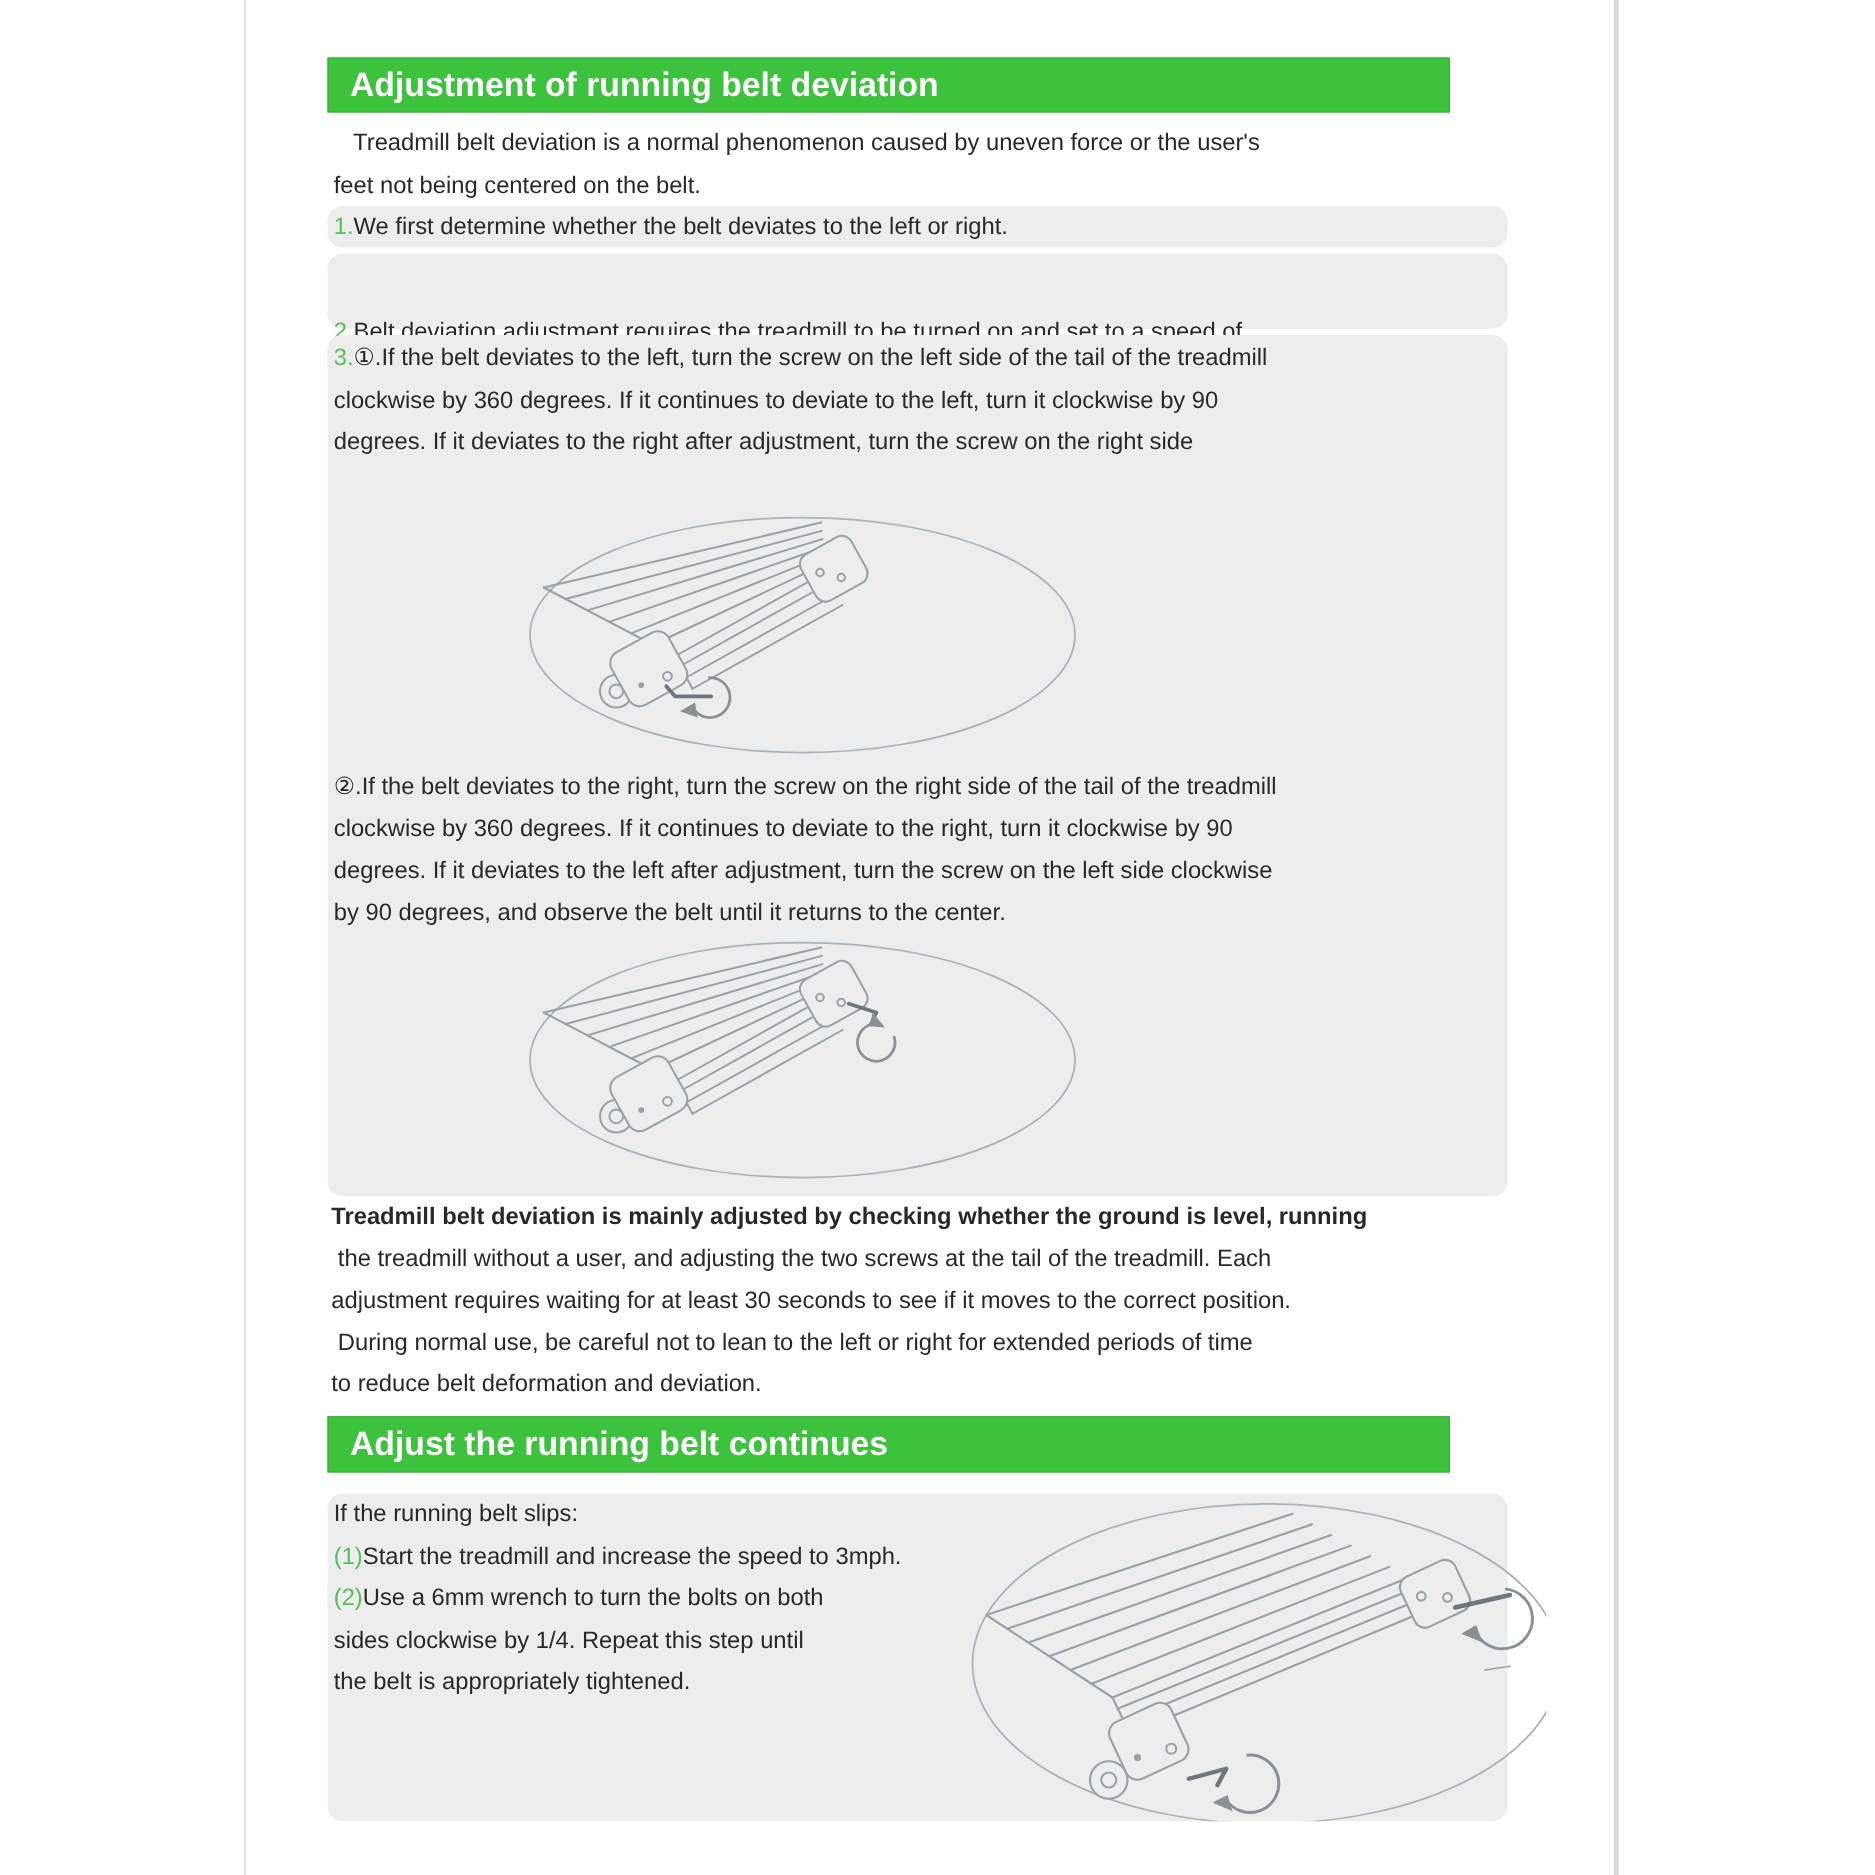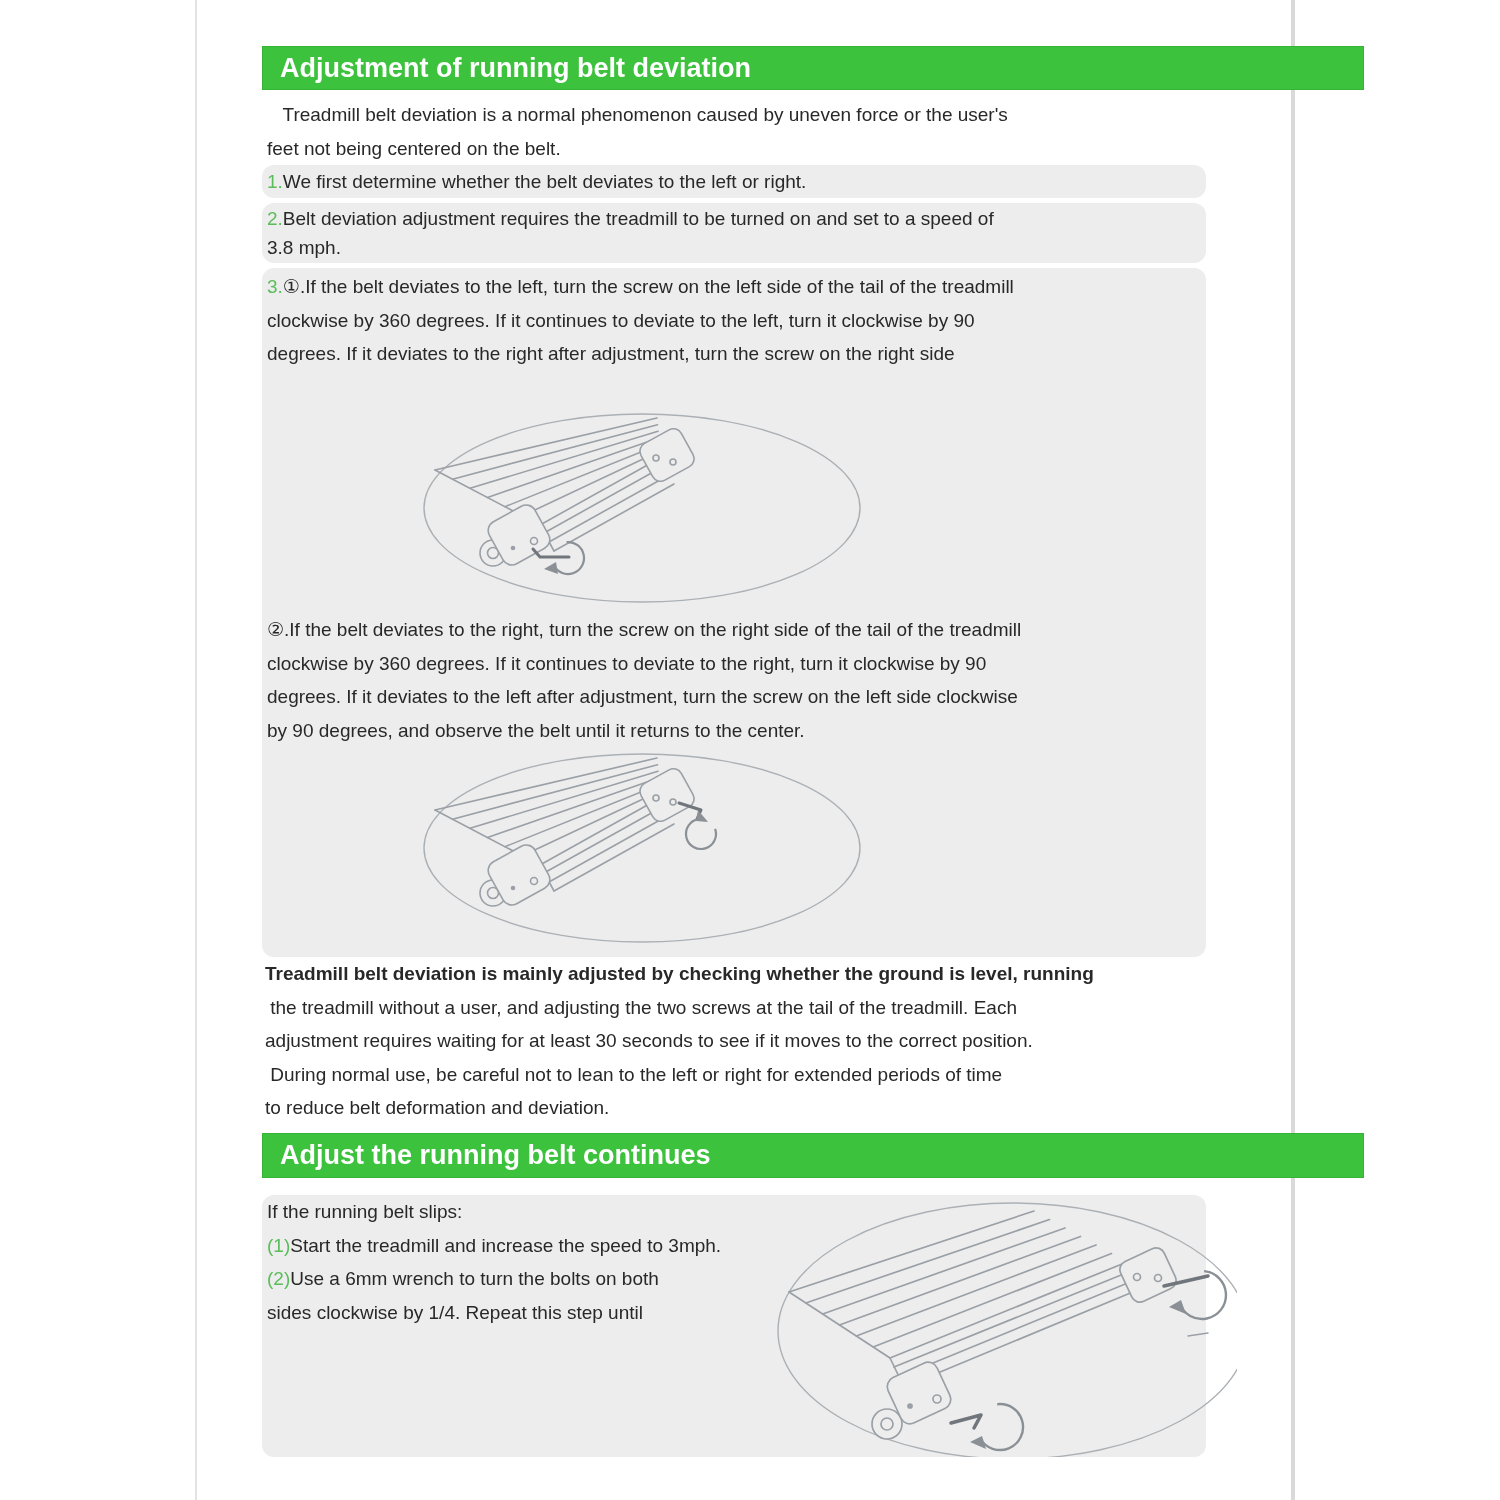--- a/index.html
+++ b/index.html
@@ -2,33 +2,33 @@
 <html><head>
 <meta charset="utf-8">
 <style>
   html,body{margin:0;padding:0;background:#ffffff;}
   .canvas{position:relative;width:1500px;height:1500px;background:#ffffff;overflow:hidden;
           font-family:"Liberation Sans","DejaVu Sans",sans-serif;color:#282828;}
   .page-edge{position:absolute;top:0;bottom:0;}
   .page-edge.left{left:195px;width:2px;background:#e3e3e3;}
   .page-edge.right{left:1291px;width:4px;background:#d9d9d9;}
   .content{position:absolute;left:262px;top:0;width:975px;height:1500px;}
-  .green-bar{position:absolute;left:0;width:1102px;background:#3cc23c;border:1px solid #34b334;
+  .green-bar{position:absolute;left:0;width:898px;background:#3cc23c;border:1px solid #34b334;
              box-sizing:border-box;color:#ffffff;font-weight:bold;font-size:27px;
              display:flex;align-items:center;padding-left:17px;}
   .bar1{top:46px;height:44px;}
   .bar2{top:1133px;height:45px;}
   .para{position:absolute;left:0;width:975px;}
   .ln{white-space:pre;font-size:19px;height:33.5px;line-height:33.5px;padding-left:5px;}
   .num{color:#5abd5a;}
   .strip{position:absolute;left:0;width:944px;background:#ededed;box-sizing:border-box;border-radius:12px;}
   .s1{top:165px;height:33px;}
   .s1 .ln{height:33px;line-height:33px;}
   .s2{top:203px;height:60px;padding-top:1px;}
-  .s2 .ln{height:29px;line-height:29px;}
+  .s2 .ln{height:29px;line-height:29px;margin-top:47px;}
   .s3{top:268px;height:689px;padding-top:2px;}
   .s4{top:1195px;height:262px;}
   .s4 .ln{height:33.5px;line-height:33.5px;}
   .para2{position:absolute;left:0;top:345px;width:975px;}
   .closing{top:957px;}
   .illus{position:absolute;}
   .illusA{left:118px;top:142px;}
   .illusB{left:118px;top:482px;}
   .illusC{left:498px;top:0px;}
   svg{display:block;}
@@ -131,20 +131,21 @@
 
     <div class="green-bar bar2">
       <span>Adjust the running belt continues</span>
     </div>
 
     <div class="strip s4">
       <div class="ln">If the running belt slips:</div>
       <div class="ln"><span class="num">(1)</span><span>Start the treadmill and increase the speed to 3mph.</span></div>
       <div class="ln"><span class="num">(2)</span><span>Use a 6mm wrench to turn the bolts on both</span></div>
       <div class="ln">sides clockwise by 1/4. Repeat this step until</div>
+      <div class="ln">the belt is appropriately tightened.</div>
 
       <svg class="illus illusC" width="477" height="262" viewBox="0 0 477 262">
         <g fill="none" stroke="#9aa0a6" stroke-width="1.7" stroke-linecap="round" stroke-linejoin="round">
           <ellipse cx="253" cy="136" rx="235" ry="128" stroke="#abb0b5" stroke-width="1.4"></ellipse>
           <path d="M29,97 L274,16"></path>
           <path d="M45.8,108 L289.5,24.5"></path>
           <path d="M62.7,119 L305,33"></path>
           <path d="M79.5,130 L320.5,41.5"></path>
           <path d="M96.3,141 L336,50"></path>
           <path d="M113.2,152 L351.5,58.5"></path>

